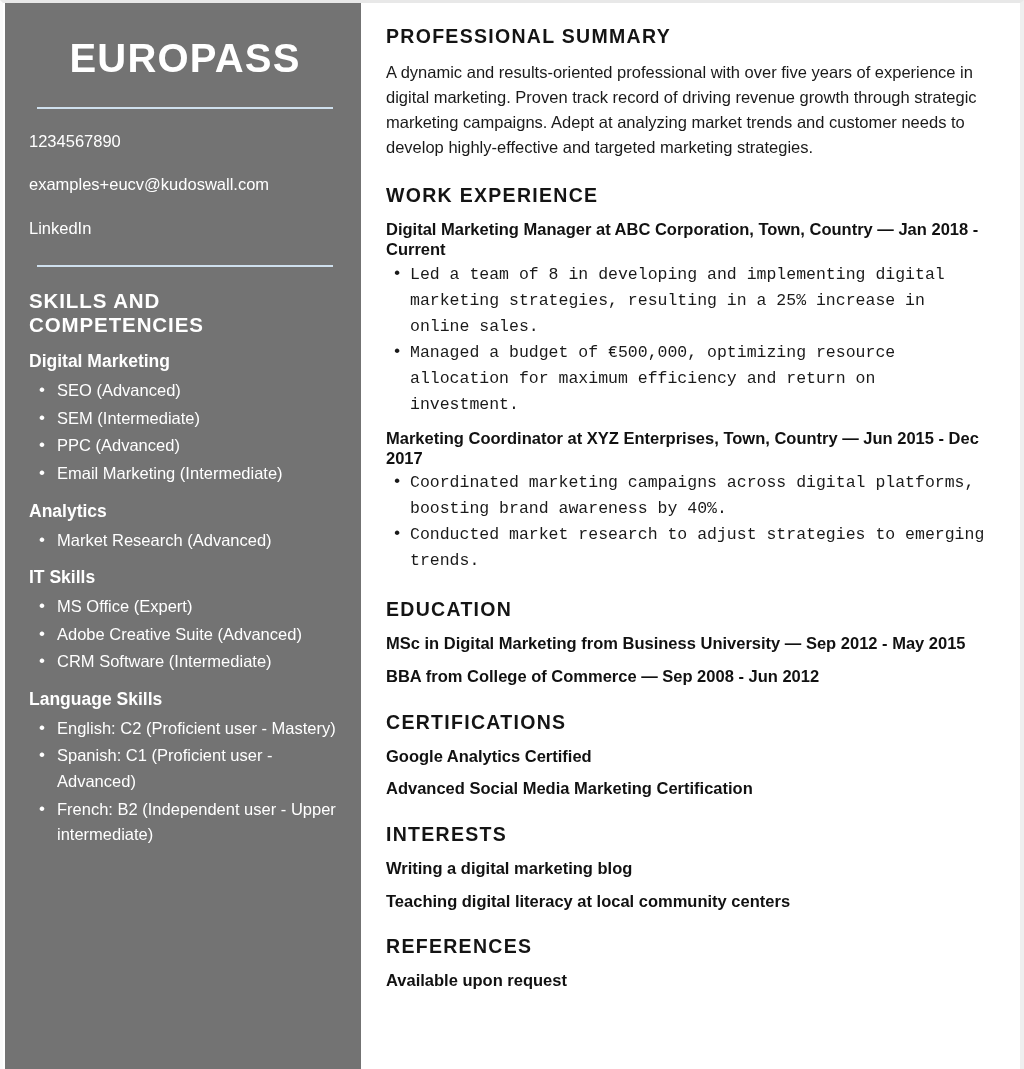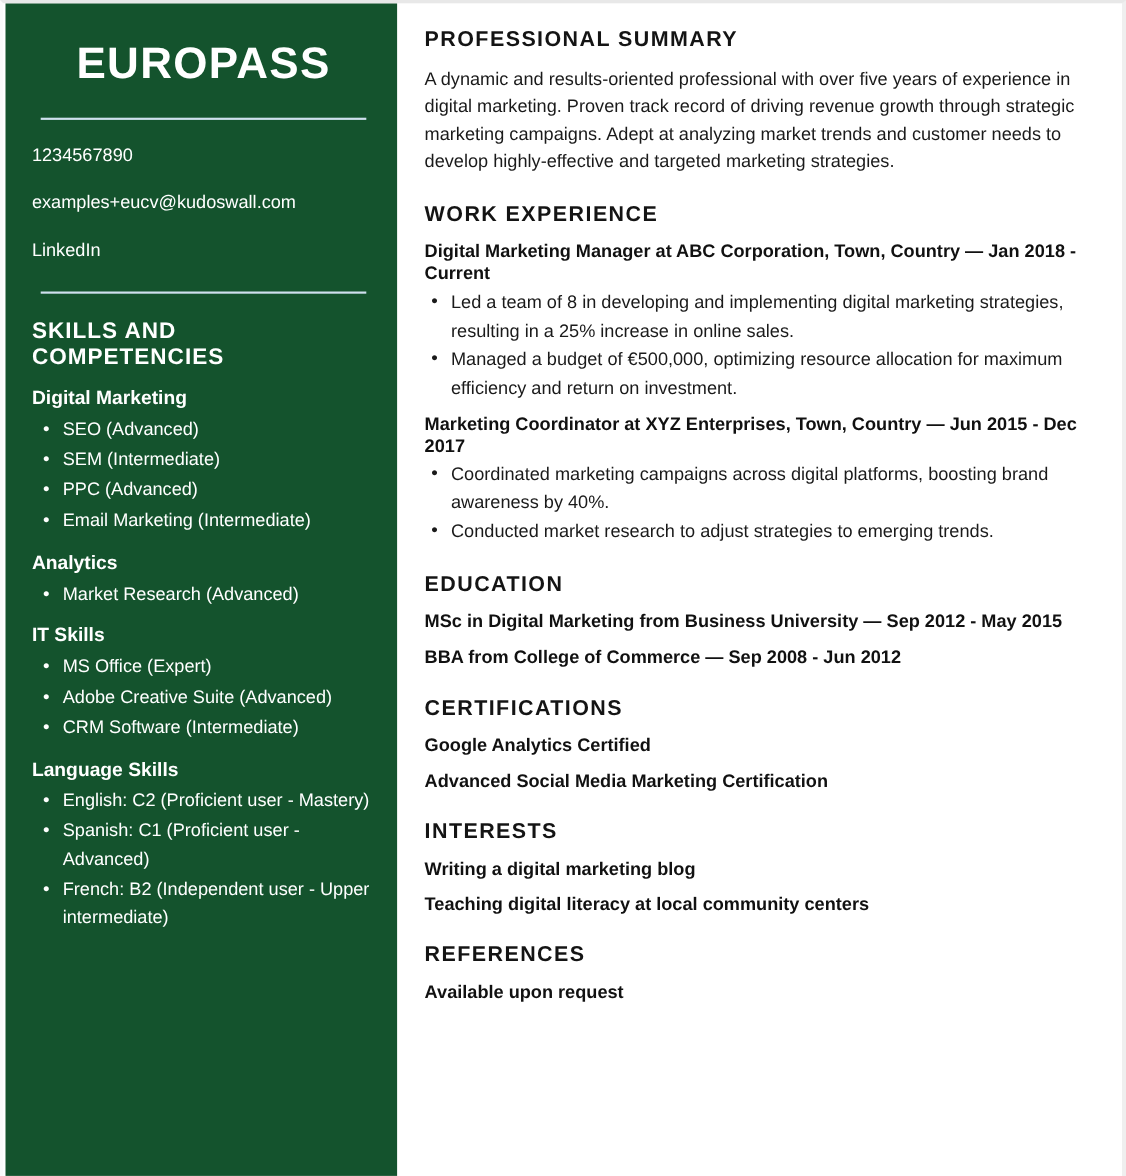--- a/index.html
+++ b/index.html
@@ -28,21 +28,21 @@
     z-index: 5;
   }
 
   
   .sidebar {
     position: absolute;
     left: 5px;
     top: 3px;
     width: 356px;
     bottom: 0;
-    background: #14532d;
+    background: #737373;
     box-sizing: border-box;
     padding: 0;
     color: #ffffff;
   }
   .sidebar-inner {
     padding: 26px 20px 20px 24px;
   }
   .cv-title {
     text-align: center;
     font-size: 40px;
@@ -133,20 +133,21 @@
     font-size: 16.5px;
     font-weight: bold;
     line-height: 1.22;
     color: #111111;
     margin: 0 0 2px 0;
   }
   ul.main-list {
     list-style: none;
     margin: 0 0 4px 0;
     padding: 0;
+    font-family: Liberation Mono, monospace;
   }
   ul.main-list li {
     position: relative;
     padding-left: 24px;
     font-size: 16.5px;
     line-height: 1.58;
     color: #1a1a1a;
     margin: 0;
   }
   ul.main-list li::before {

